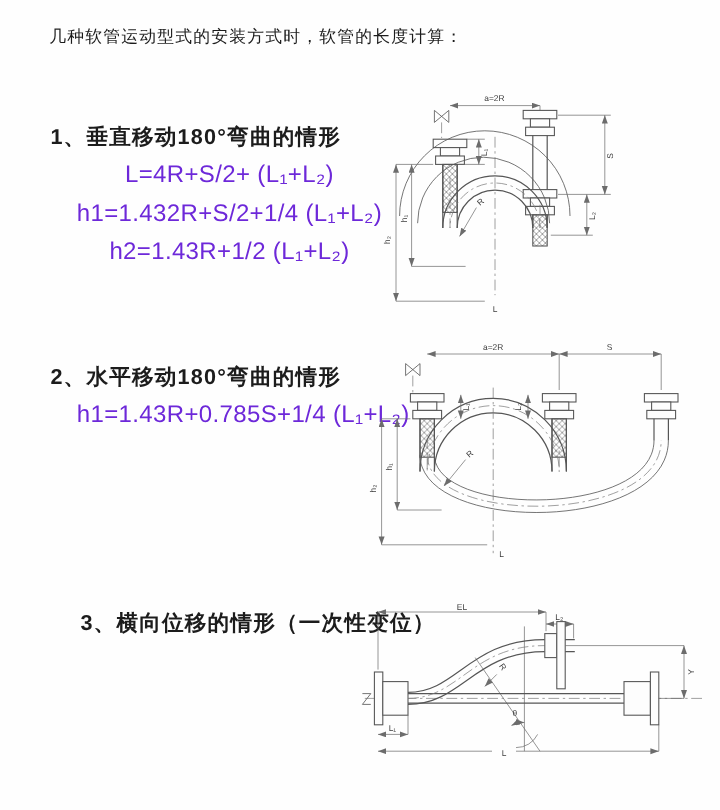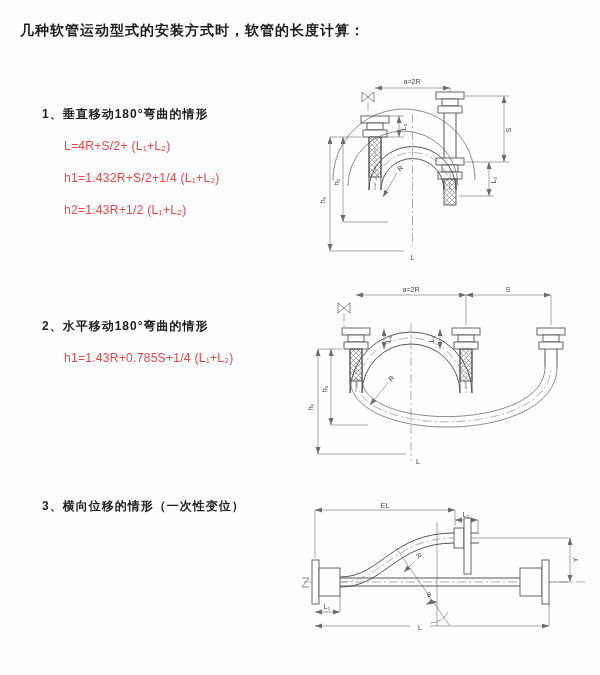--- a/index.html
+++ b/index.html
@@ -2,32 +2,32 @@
 <html><head>
 <meta charset="utf-8">
 <style>
   html,body{margin:0;padding:0;}
   body{
     width:600px;height:675px;position:relative;overflow:hidden;
     background:#fefefe;color:#1c1c1c;
     font-family:"Liberation Sans","DejaVu Sans",sans-serif;
   }
   .page-title{
-    position:absolute;left:20px;top:22px;
-    font-size:14px;font-weight:bold;letter-spacing:1px;white-space:nowrap;
+    position:absolute;left:41px;top:22px;
+    font-size:14px;font-weight:normal;letter-spacing:1px;white-space:nowrap;
   }
   .section{position:absolute;left:42px;}
-  #sec1{top:104px;} #sec2{top:316px;} #sec3{top:496px;}
+  #sec1{top:104px;} #sec2{top:304px;} #sec3{top:509px;margin-left:25px;}
   .sec-heading{
-    font-size:12px;font-weight:bold;letter-spacing:1px;
+    font-size:18px;font-weight:bold;letter-spacing:1px;
     line-height:20px;margin:0 0 12px 0;white-space:nowrap;
   }
   .formula{
-    font-size:12px;font-weight:400;letter-spacing:.3px;
-    line-height:20px;margin:0 0 12px 0;padding-left:22px;white-space:nowrap;color:#ef4444;
+    font-size:20px;font-weight:400;letter-spacing:.3px;
+    line-height:20px;margin:0 0 12px 0;padding-left:22px;white-space:nowrap;color:#6d28d9;text-align:center;
   }
   .diagram{position:absolute;}
   #d1{left:312px;top:70px;}
   #d2{left:306px;top:283px;}
   #d3{left:298px;top:500px;}
   svg{display:block;}
   .geo{stroke:#565656;stroke-width:1;fill:none;}
   .thin{stroke:#5a5a5a;stroke-width:.7;fill:none;}
   .dim{stroke:#6c6c6c;stroke-width:.6;fill:none;}
   .cl{stroke:#7a7a7a;stroke-width:.6;fill:none;stroke-dasharray:9 3 2 3;}

